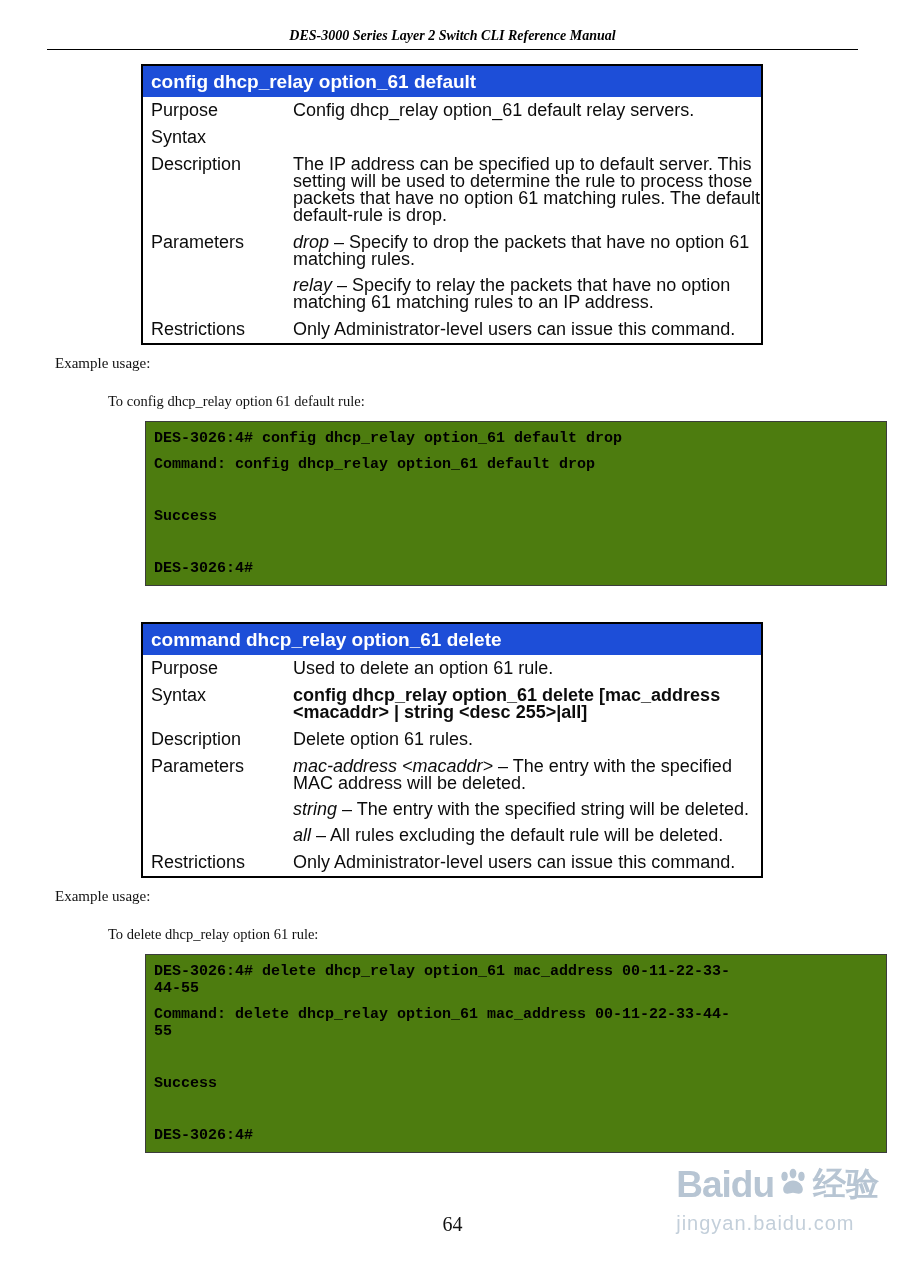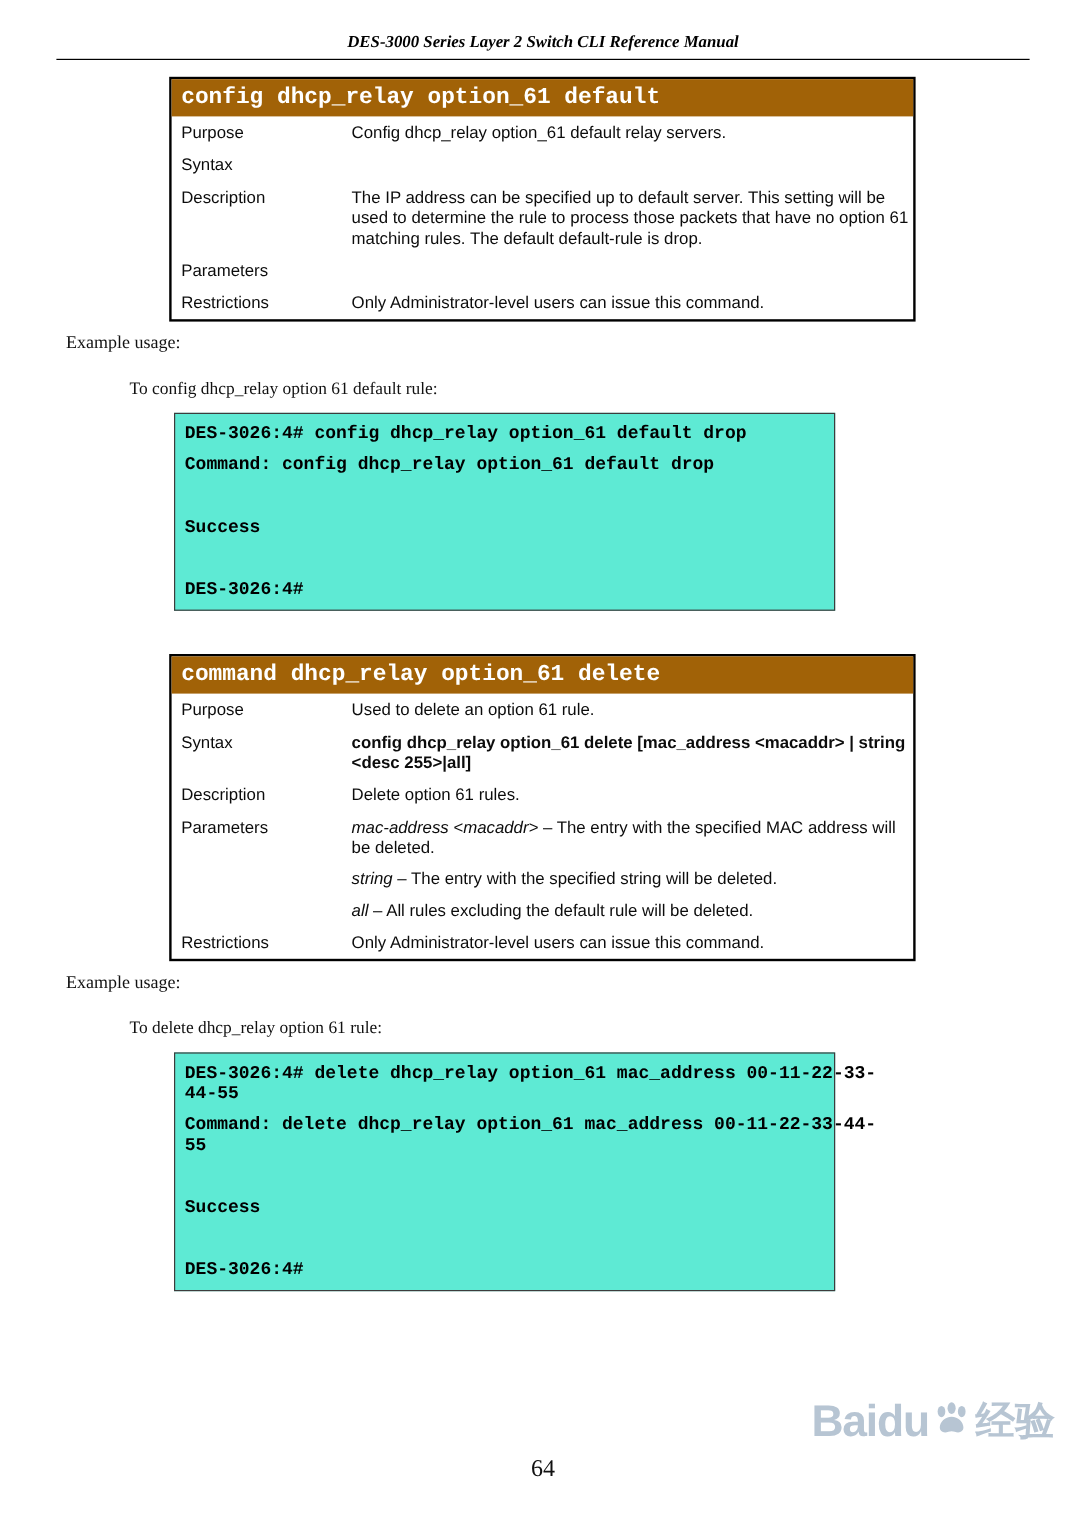--- a/index.html
+++ b/index.html
@@ -32,33 +32,33 @@
   
   .cmd-table {
     margin-left: 141px;
     width: 622px;
     border: 2px solid #000;
     background: #fff;
   }
   .cmd-table.t1 { margin-top: 14px; }
   .cmd-table.t2 { margin-top: 36px; }
   .cmd-title {
-    background: #a16207;
+    background: #1d4ed8;
     color: #fff;
-    font-family: Liberation Mono, monospace;
+    font-family: Liberation Sans, sans-serif;
     font-weight: 700;
     font-size: 19px;
     line-height: 19px;
     padding: 6px 8px;
   }
   .t-row {
     display: flex;
     padding: 5px 0;
     font-family: "Liberation Sans", sans-serif;
-    font-size: 14px;
+    font-size: 18px;
     line-height: 17px;
     color: #0c0c0c;
   }
   .t-label { flex: 0 0 150px; width: 150px; padding-left: 8px; }
   .t-value { flex: 1; padding-right: 0; }
   .t-value.syntax { font-weight: 700; }
   .param .term { font-style: italic; }
   .param + .param { margin-top: 9px; }
 
   
@@ -69,24 +69,24 @@
   }
   .example-intro {
     margin: 21px 0 0 108px;
     font-size: 14.5px;
     line-height: 17px;
   }
 
   
   .console {
     margin: 11px 0 0 145px;
-    width: 551px;
+    width: 742px;
     border: 1px solid #3c3c3c;
     padding: 8px;
-    background: #5eead4;
+    background: #4d7c0f;
   }
   .console-lines {
     width: 578px;
     font-family: "Liberation Mono", monospace;
     font-weight: 700;
     font-size: 15px;
     line-height: 17px;
     word-break: break-all;
     color: #000;
   }
@@ -140,20 +140,24 @@
       <div class="t-label">Syntax</div>
     </div>
 
     <div class="t-row">
       <div class="t-label">Description</div>
       <div class="t-value">The IP address can be specified up to default server. This setting will be used to determine the rule to process those packets that have no option 61 matching rules. The default default-rule is drop.</div>
     </div>
 
     <div class="t-row">
       <div class="t-label">Parameters</div>
+      <div class="t-value">
+        <p class="param"><span class="term">drop</span><span> – Specify to drop the packets that have no option 61 matching rules.</span></p>
+        <p class="param"><span class="term">relay</span><span> – Specify to relay the packets that have no option matching 61 matching rules to an IP address.</span></p>
+      </div>
     </div>
 
     <div class="t-row">
       <div class="t-label">Restrictions</div>
       <div class="t-value">Only Administrator-level users can issue this command.</div>
     </div>
   </section>
 
   <p class="example-usage">Example usage:</p>
   <p class="example-intro">To config dhcp_relay option 61 default rule:</p>
@@ -222,15 +226,16 @@
     <div class="wm-row">
       <span class="wm-brand">Baidu</span>
       <svg class="wm-paw" viewBox="0 0 32 32" aria-hidden="true">
         <ellipse cx="7" cy="11" rx="3.4" ry="5"></ellipse>
         <ellipse cx="16" cy="8" rx="3.6" ry="5.2"></ellipse>
         <ellipse cx="25" cy="11" rx="3.4" ry="5"></ellipse>
         <path d="M16 15.5c-5.8 0-10.5 4.8-10.5 9.5 0 2.8 2 4.6 4.7 4.6 2 0 3.9-1.1 5.8-1.1s3.8 1.1 5.8 1.1c2.7 0 4.7-1.8 4.7-4.6 0-4.7-4.7-9.5-10.5-9.5z"></path>
       </svg>
       <span class="wm-cn">经验</span>
     </div>
+    <div class="wm-url">jingyan.baidu.com</div>
   </div>
 
 </div>
 
 </body></html>

